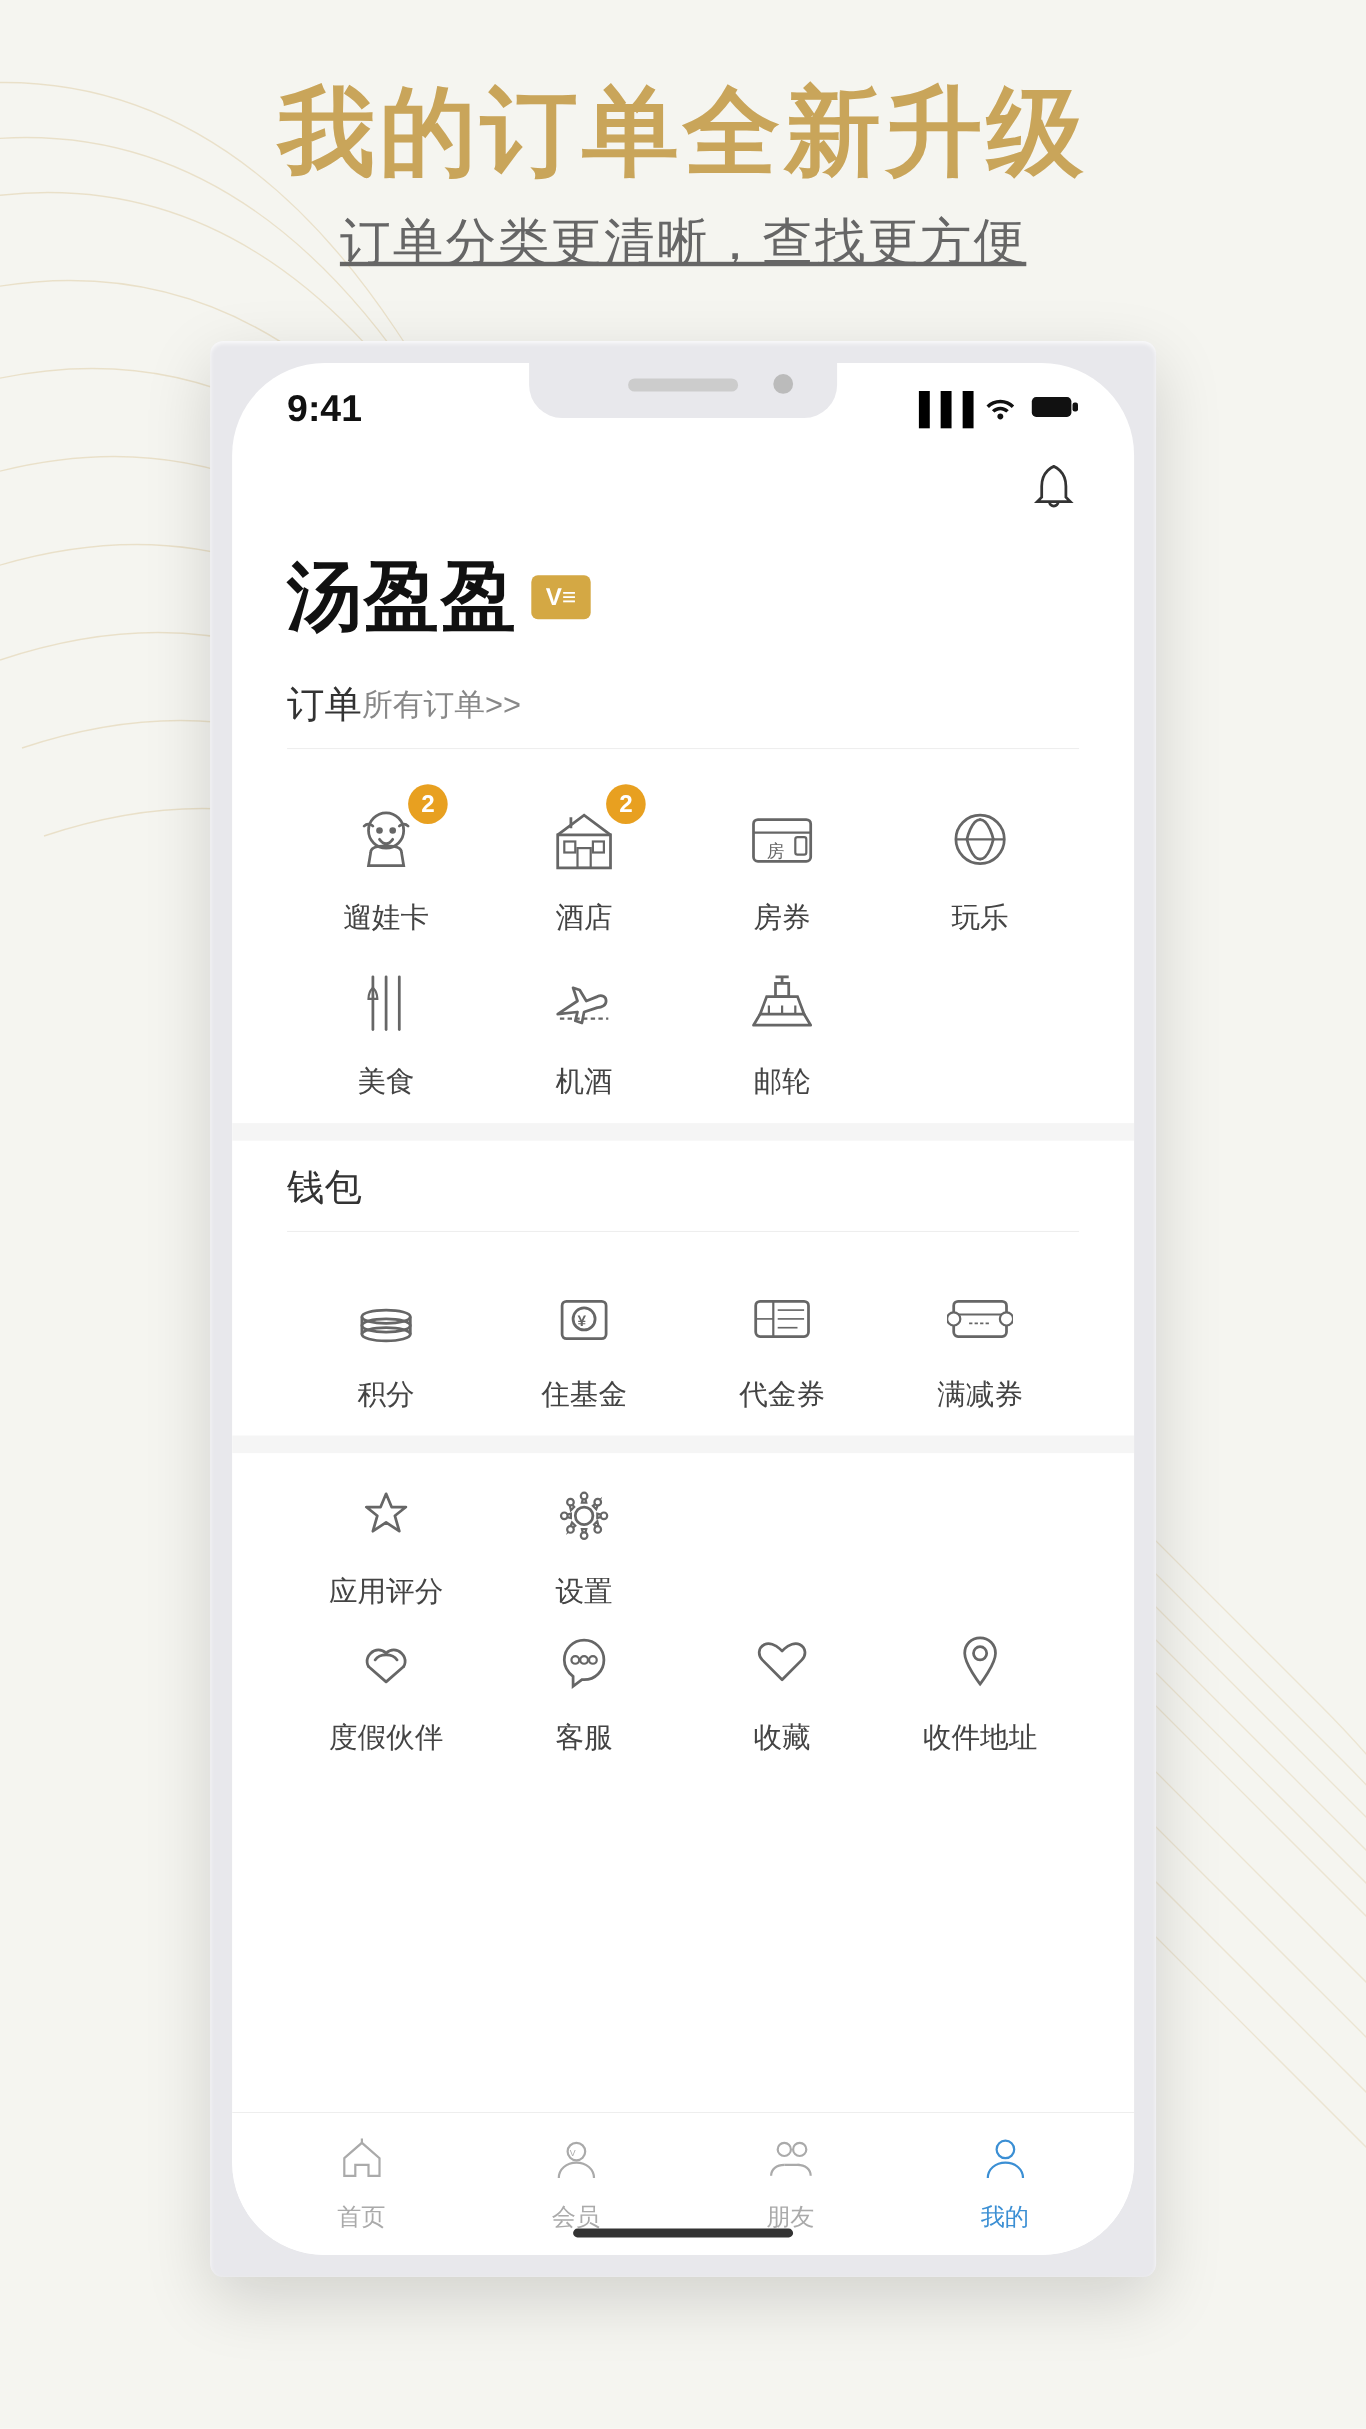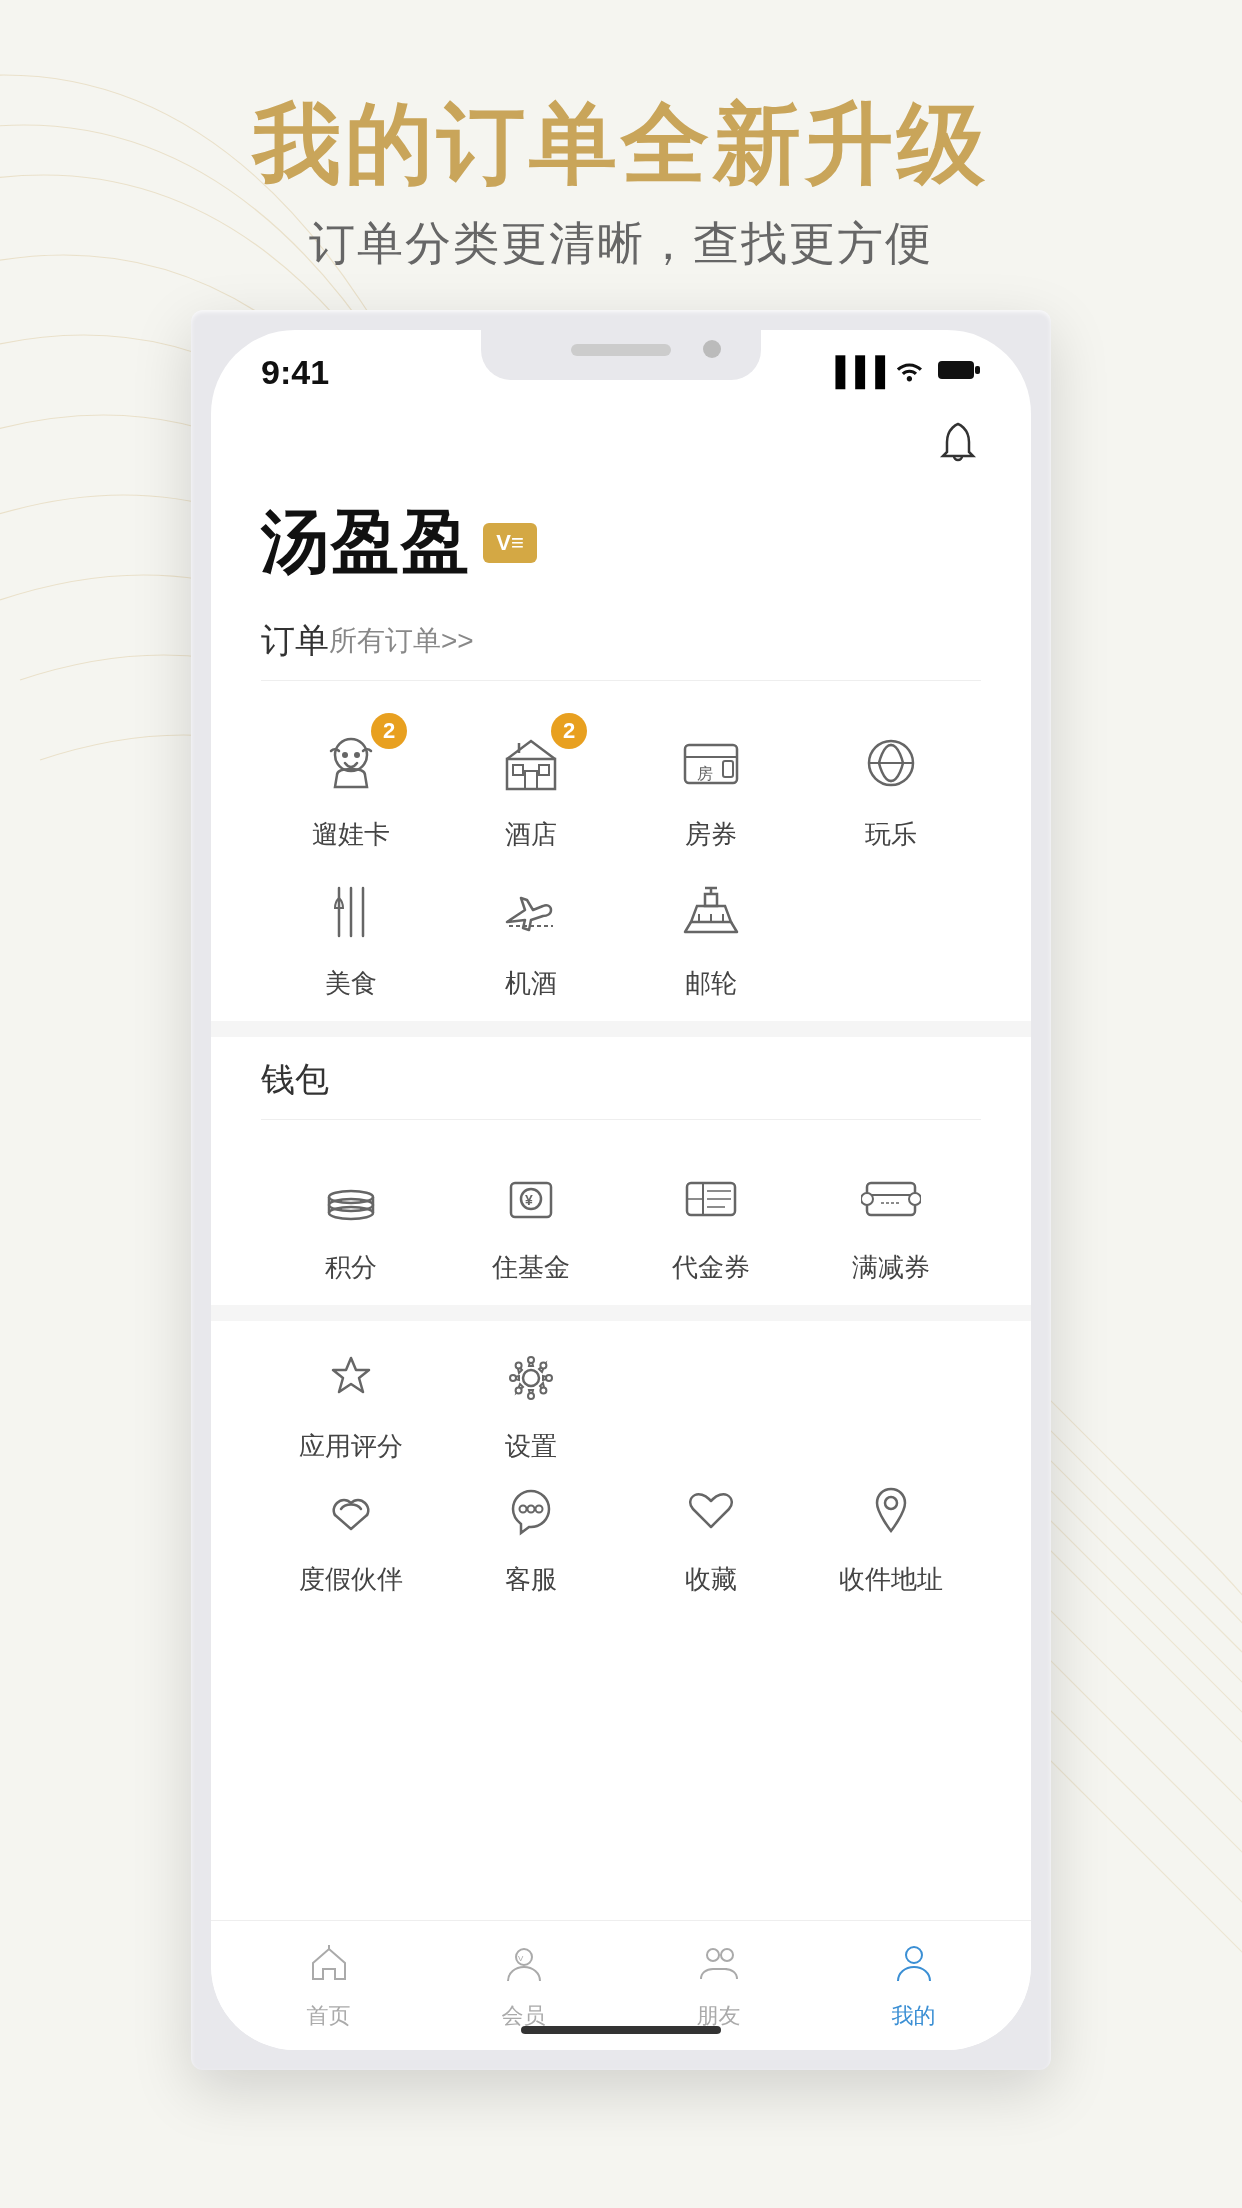--- a/index.html
+++ b/index.html
@@ -18,37 +18,38 @@
       position: absolute;
       top: 0; left: 0;
       width: 100%; height: 100%;
       pointer-events: none;
       z-index: 0;
     }
 
     
     .header-area {
       position: absolute;
-      top: 96px;
+      top: 72px;
       left: 0; right: 0;
       text-align: center;
       z-index: 2;
     }
     .header-title {
       font-size: 88px;
       font-weight: 700;
       color: #c9a55a;
       letter-spacing: 4px;
       line-height: 1.1;
     }
     .header-subtitle {
       font-size: 46px;
       color: #666;
       margin-top: 20px;
       letter-spacing: 2px;
+      text-decoration: underline;
     }
 
     
     .phone-frame {
       position: absolute;
       top: 310px;
       left: 50%;
       transform: translateX(-50%);
       width: 860px;
       height: 1760px;

